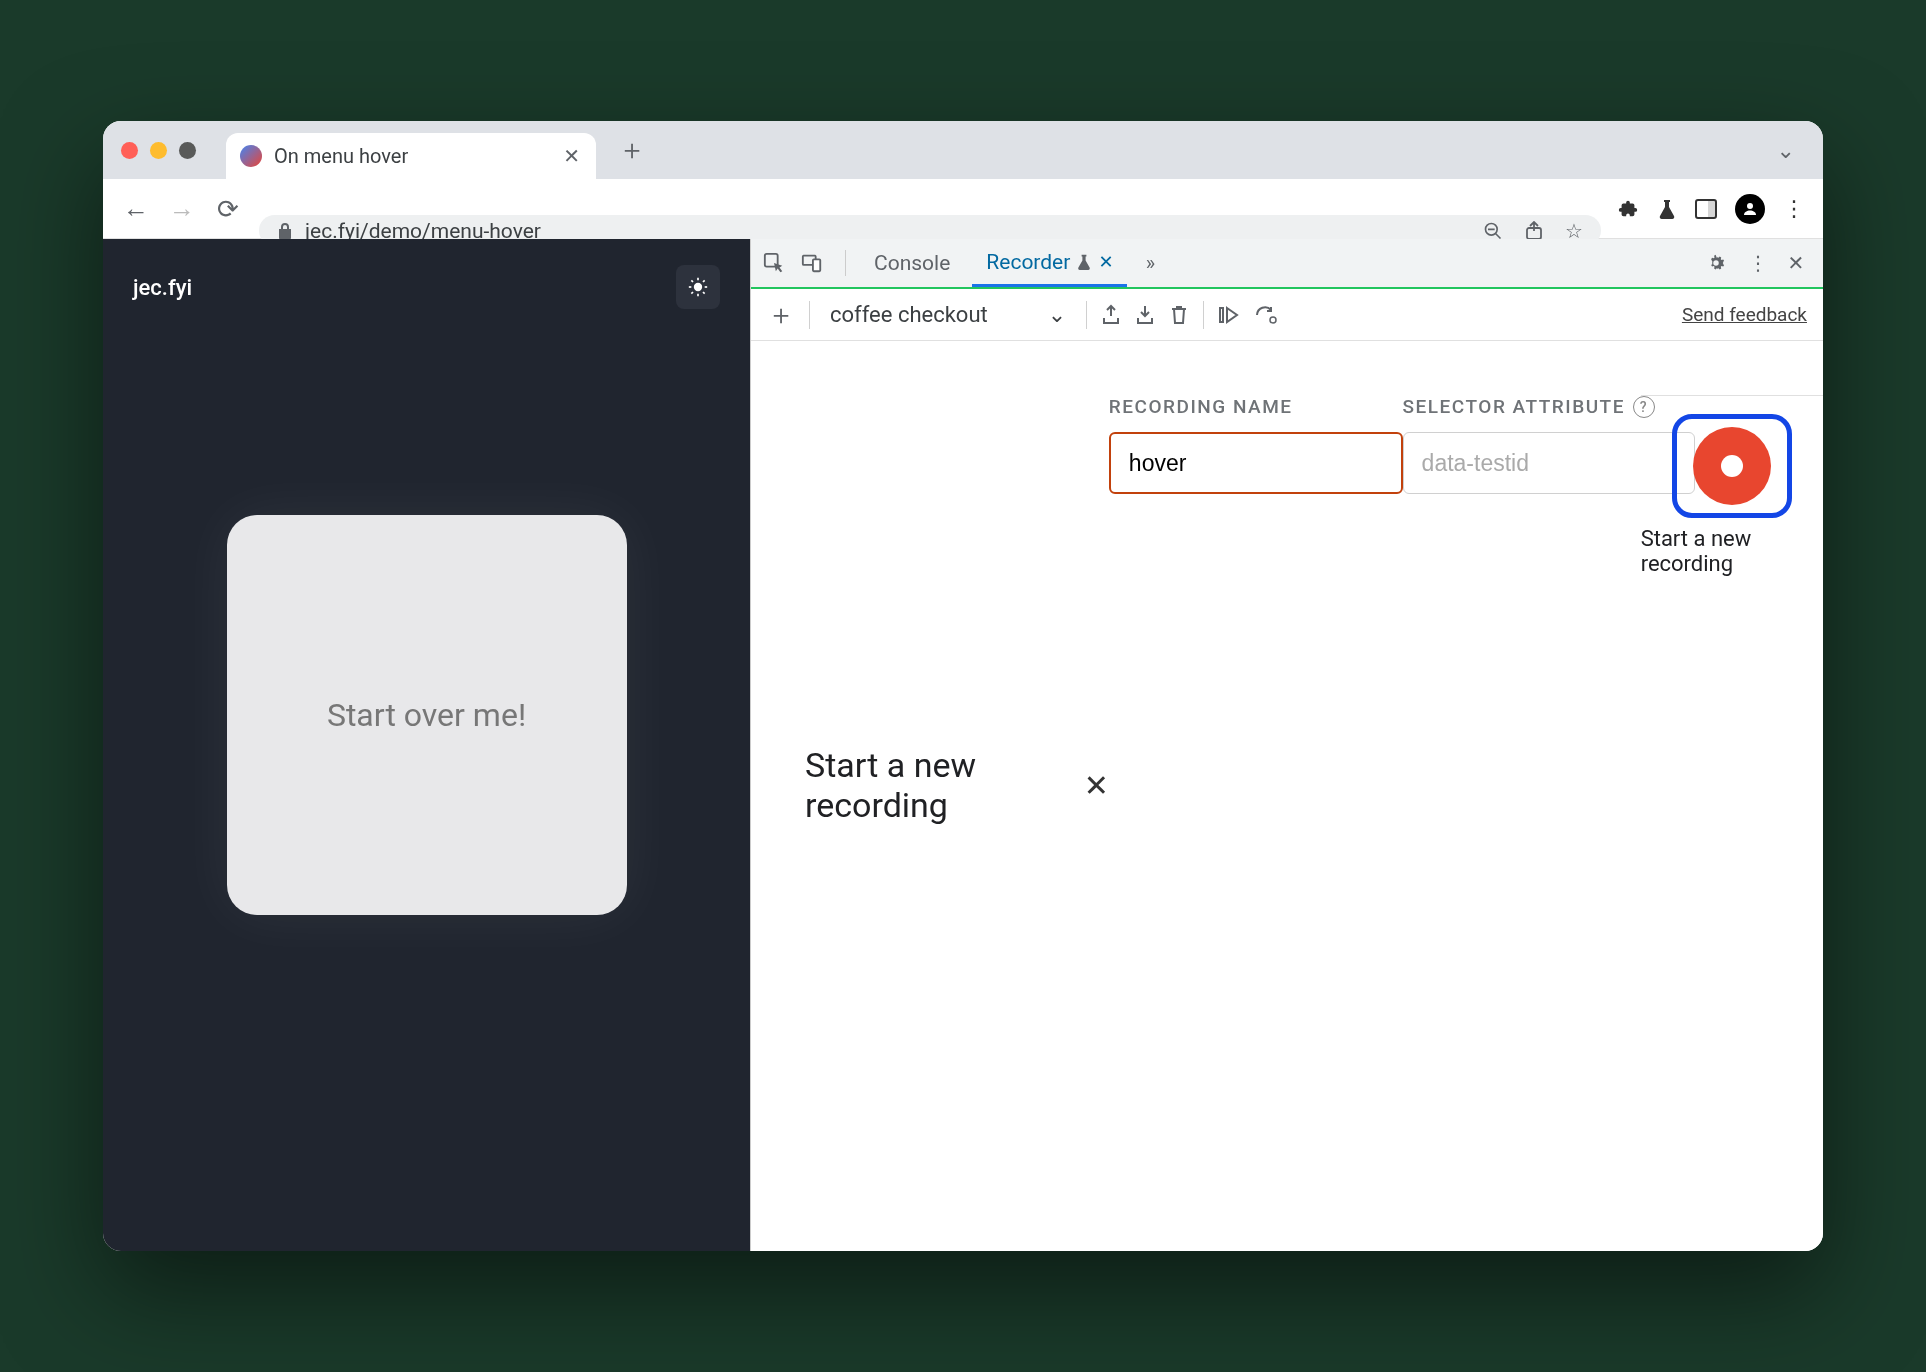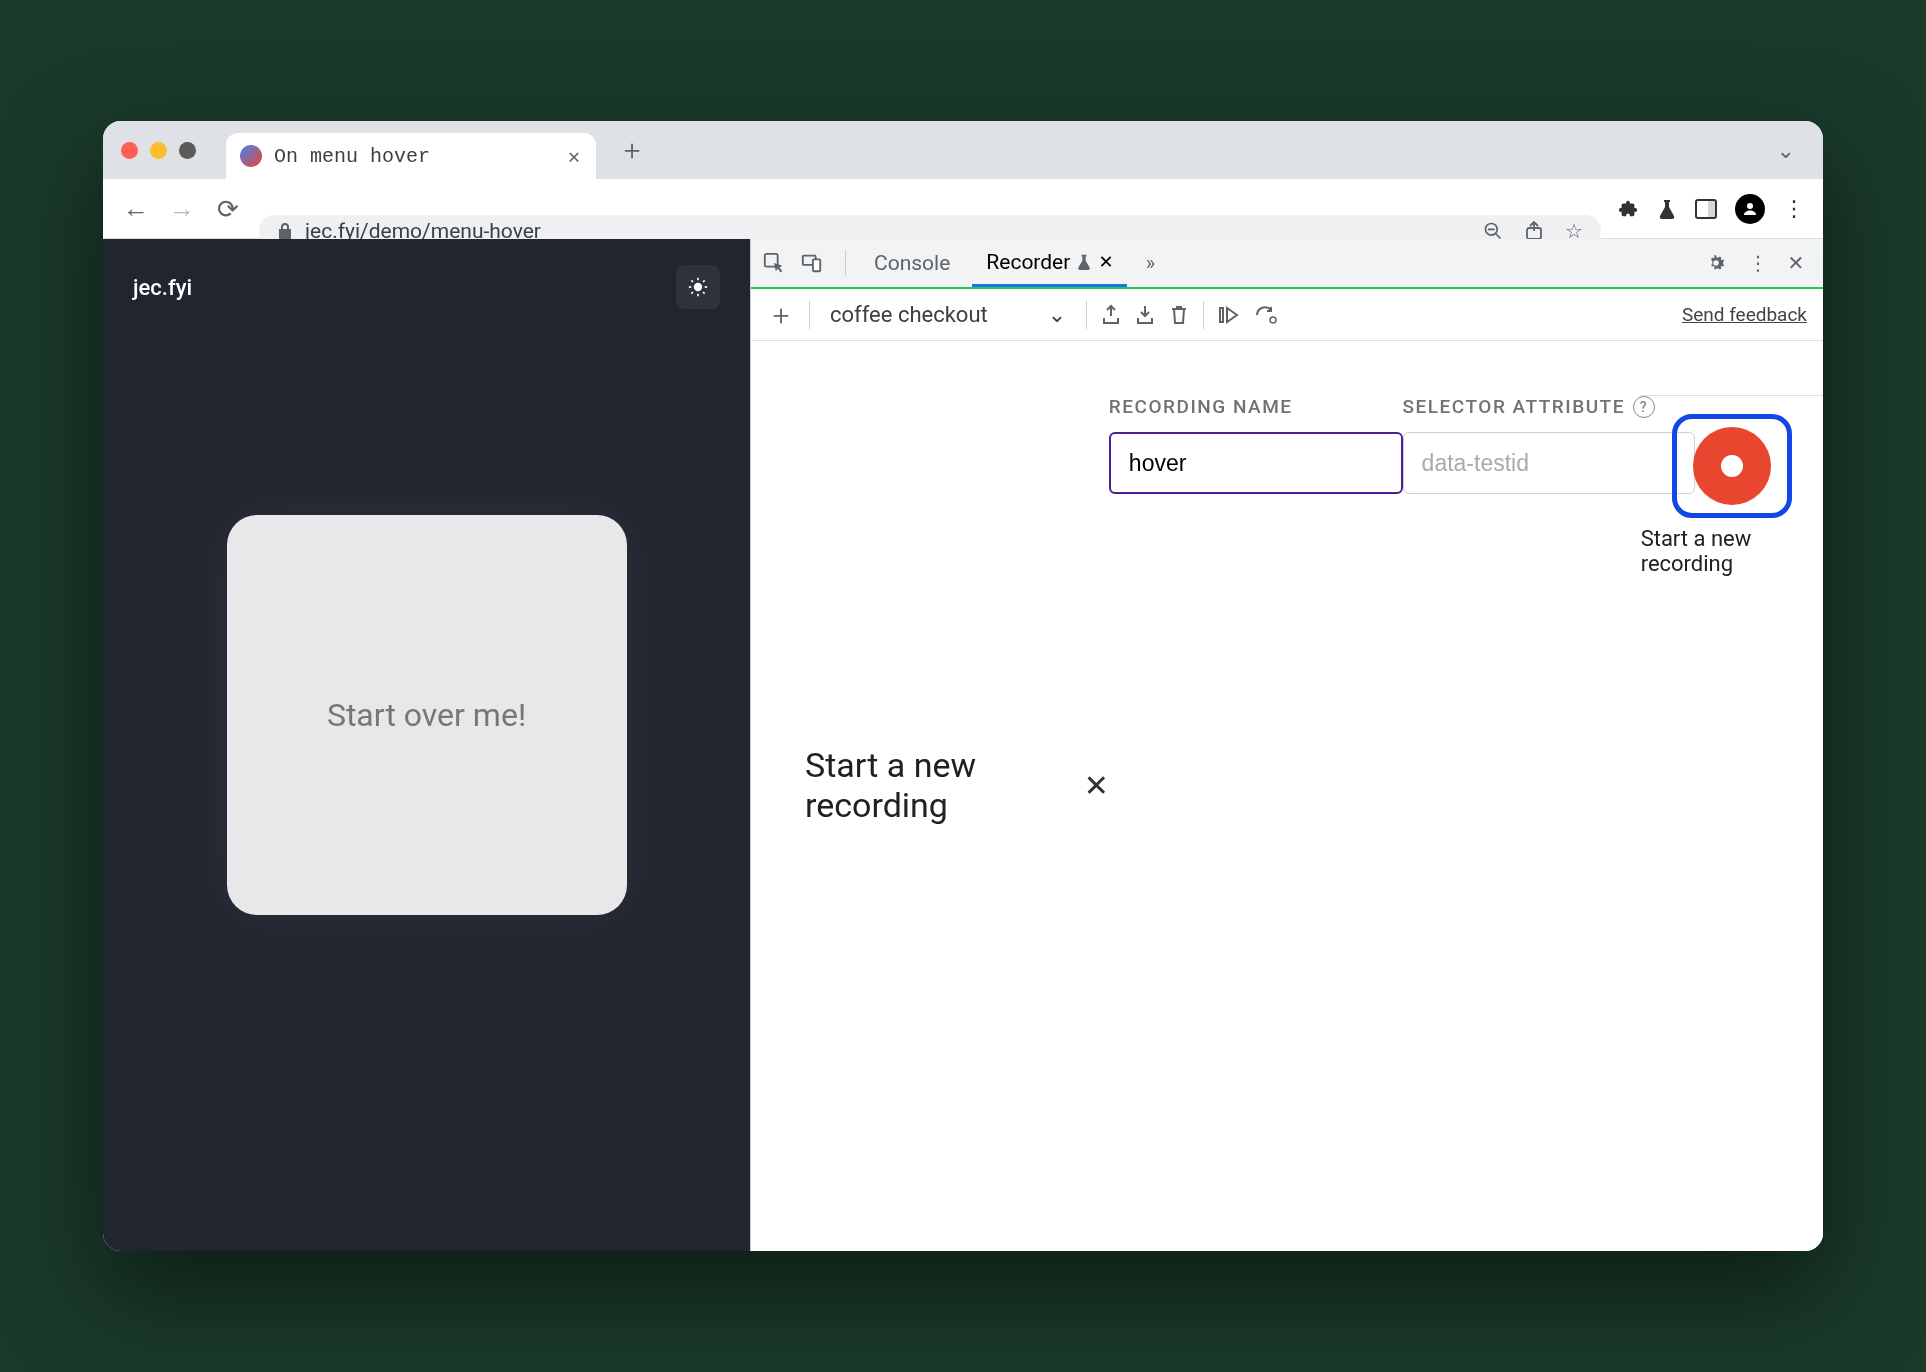--- a/index.html
+++ b/index.html
@@ -41,21 +41,20 @@
     height: 46px;
     margin-top: 12px;
     border-radius: 12px 12px 0 0;
     display: flex;
     align-items: center;
     padding: 0 16px 0 14px;
     gap: 12px;
     min-width: 370px;
     font-size: 20px;
     color: #3c4043;
-    font-family: Liberation Mono, monospace;
   }
   .tab .favicon { width:22px; height:22px; border-radius:50%; background: linear-gradient(135deg,#4285f4,#ea4335); display:inline-block;}
   .tab .title { flex:1; }
   .tab .close { font-size: 20px; color:#5f6368; cursor:pointer; }
   .newtab { font-size: 28px; color:#5f6368; margin-left: 12px; cursor:pointer; }
   .tabstrip .spacer { flex:1; }
   .chev { font-size: 22px; color:#5f6368; cursor:pointer; margin-right:10px;}
   
   .addrbar {
     height: 60px;
@@ -130,21 +129,21 @@
     background:#f1f3f4;
     border-bottom:2px solid #22c55e;
     display:flex;
     align-items:center;
     padding: 0 12px;
     gap: 8px;
   }
   .dt-ic { width:30px; text-align:center; font-size:20px; color:#5f6368; cursor:pointer; }
   .dt-sep { width:1px; height:26px; background:#ccc; margin:0 6px; }
   .dt-tab { font-size:21px; color:#5f6368; padding: 0 14px; height:100%; display:flex; align-items:center; cursor:pointer; gap:6px;}
-  .dt-tab.active { color:#000000; border-bottom:3px solid #1a73e8; }
+  .dt-tab.active { color:#0369a1; border-bottom:3px solid #1a73e8; }
   .dt-tabs .spacer { flex:1; }
   .dt-toolbar {
     height:52px;
     border-bottom:1px solid #e0e0e0;
     display:flex;
     align-items:center;
     padding: 0 16px;
     gap: 14px;
     font-size:22px;
     color:#3c4043;
@@ -155,21 +154,21 @@
   .dt-toolbar .sep { width:1px; height:28px; background:#d0d0d0; }
   .dt-toolbar .spacer { flex:1; }
   .dt-toolbar .feedback { font-size:19px; text-decoration:underline; color:#444; cursor:pointer;}
   
   .recorder-body { flex:1; padding: 54px 54px 16px 54px; display:flex; flex-direction:row; }
   .rb-header { display:flex; align-items:center; justify-content:space-between; margin-bottom:60px; }
   .rb-header h1 { font-size:34px; font-weight:400; color:#202124; }
   .rb-header .close { font-size:30px; cursor:pointer; color:#333; }
   .field-label { font-size:19px; letter-spacing:1.5px; color:#6f7377; font-weight:500; margin-bottom:14px; display:flex; align-items:center; gap:8px;}
   .text-input {
-    width:100%; height:62px; border:2px solid #4c1d95; border-radius:6px;
+    width:100%; height:62px; border:2px solid #c2410c; border-radius:6px;
     font-size:23px; padding:0 18px; outline:none;
   }
   .text-input.plain { border:1px solid #d0d0d0; color:#8b5cf6; }
   .text-input.plain::placeholder { color:#aaa; }
   .field-group { margin-bottom:60px; }
   .help-ic { width:22px; height:22px; border:1.5px solid #888; border-radius:50%; display:inline-flex; align-items:center; justify-content:center; font-size:14px; color:#888;}
   .recorder-footer {
     border-top:1px solid #e0e0e0;
     padding: 18px 0 30px 0;
     display:flex; flex-direction:column; align-items:center; gap:8px;

